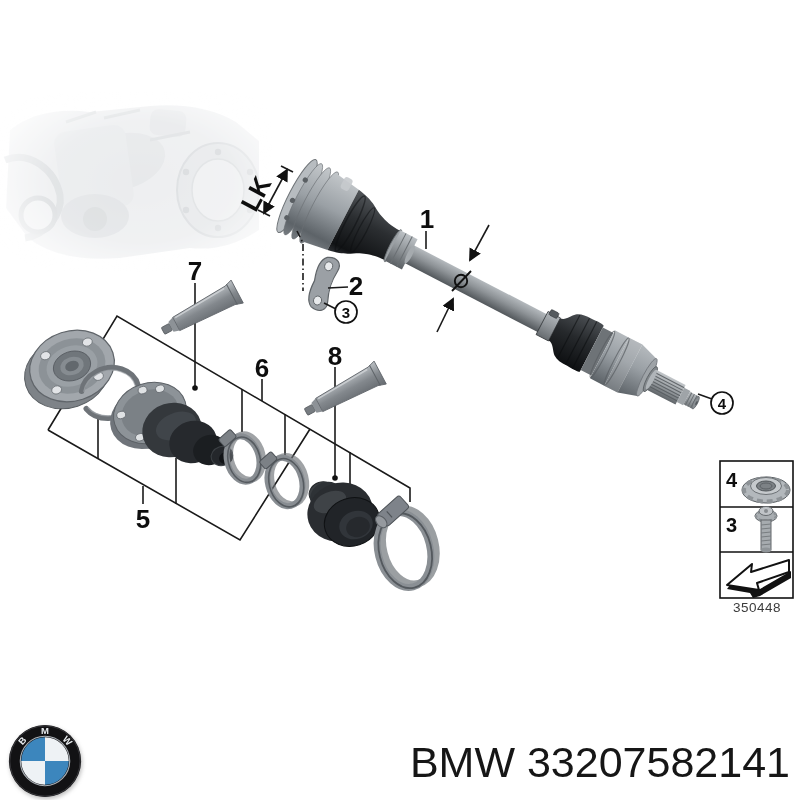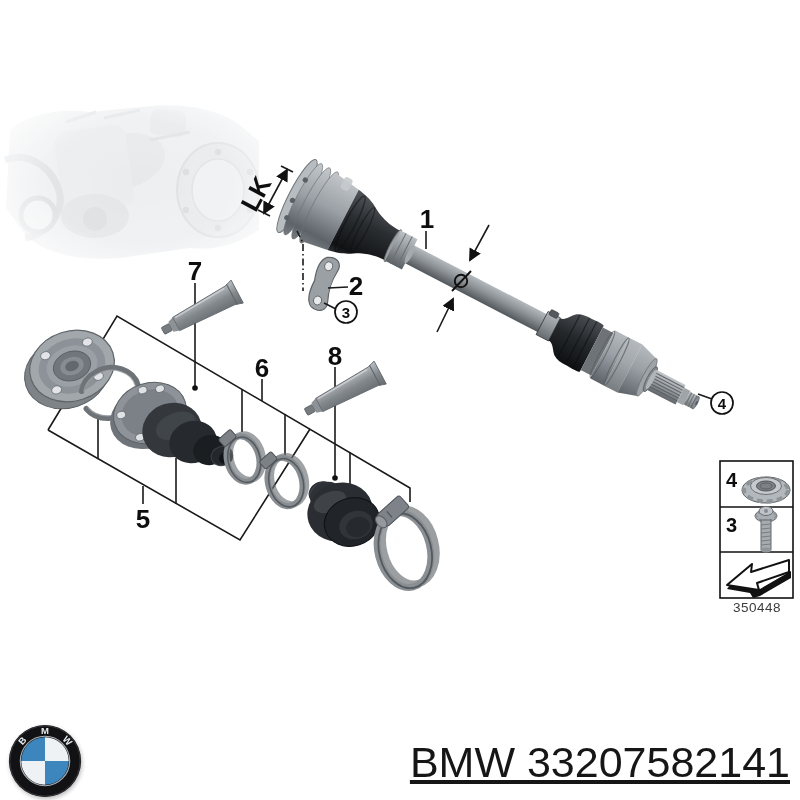--- a/index.html
+++ b/index.html
@@ -8,21 +8,21 @@
   .diagram{position:absolute;left:0;top:0;}
   svg text{font-family:"Liberation Sans","DejaVu Sans",sans-serif;}
   .callout{font-size:26px;font-weight:bold;fill:#0e0e0e;text-anchor:middle;}
   .callout-sm{font-size:15px;font-weight:bold;fill:#0e0e0e;text-anchor:middle;}
   .legend-num{font-size:20px;font-weight:bold;fill:#0e0e0e;}
   .legend-code{font-size:13.5px;fill:#3c3c3c;text-anchor:middle;letter-spacing:.5px;}
   .ldr{stroke:#1a1a1a;stroke-width:1.6;fill:none;}
   .bmw-logo{position:absolute;left:7px;top:723px;width:76px;height:76px;
             filter:drop-shadow(1.5px 2.5px 2px rgba(60,60,60,.35));}
   .part-number{position:absolute;top:738px;right:10px;font-size:43px;color:#161616;
-               white-space:nowrap;text-decoration:underline;}
+               white-space:nowrap;}
 </style>
 </head>
 <body>
 
 <div class="stage">
 <svg class="diagram" width="800" height="800" viewBox="0 0 800 800">
   <defs>
     <marker id="ah" viewBox="0 0 10 10" refX="8.5" refY="5" markerWidth="8" markerHeight="8" orient="auto-start-reverse">
           <path d="M0,0 L10,5 L0,10 Z" fill="#111"></path>
         </marker>

